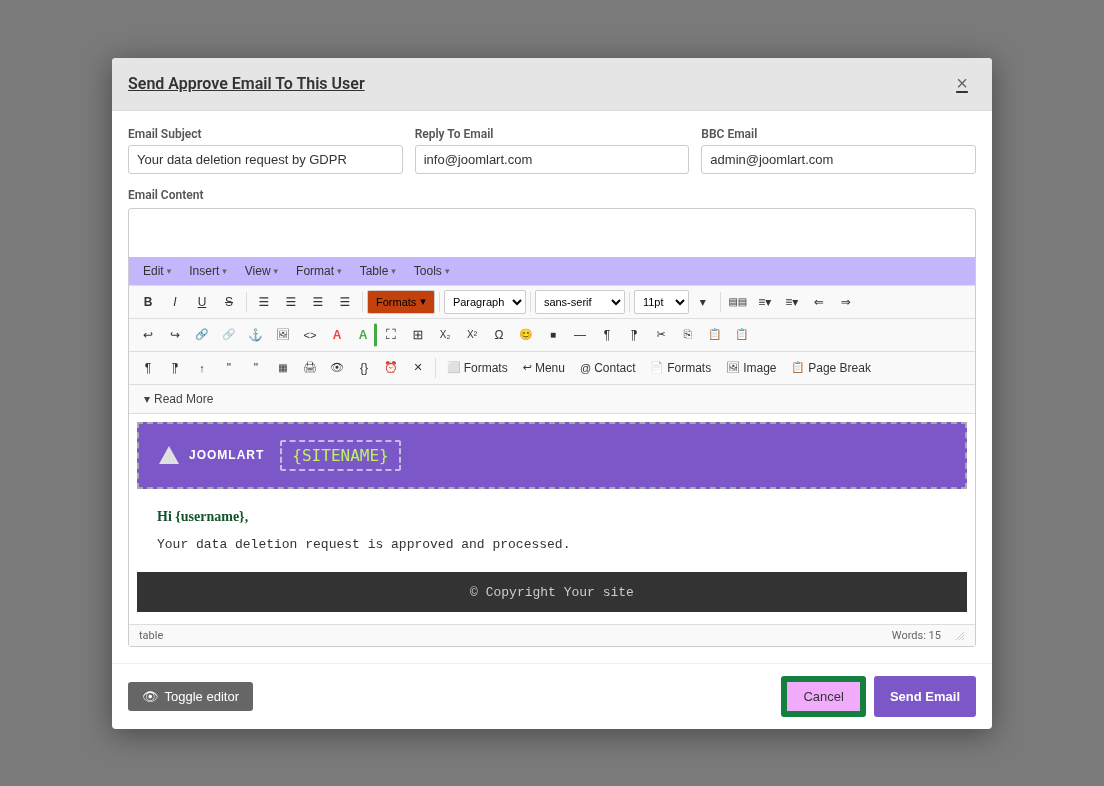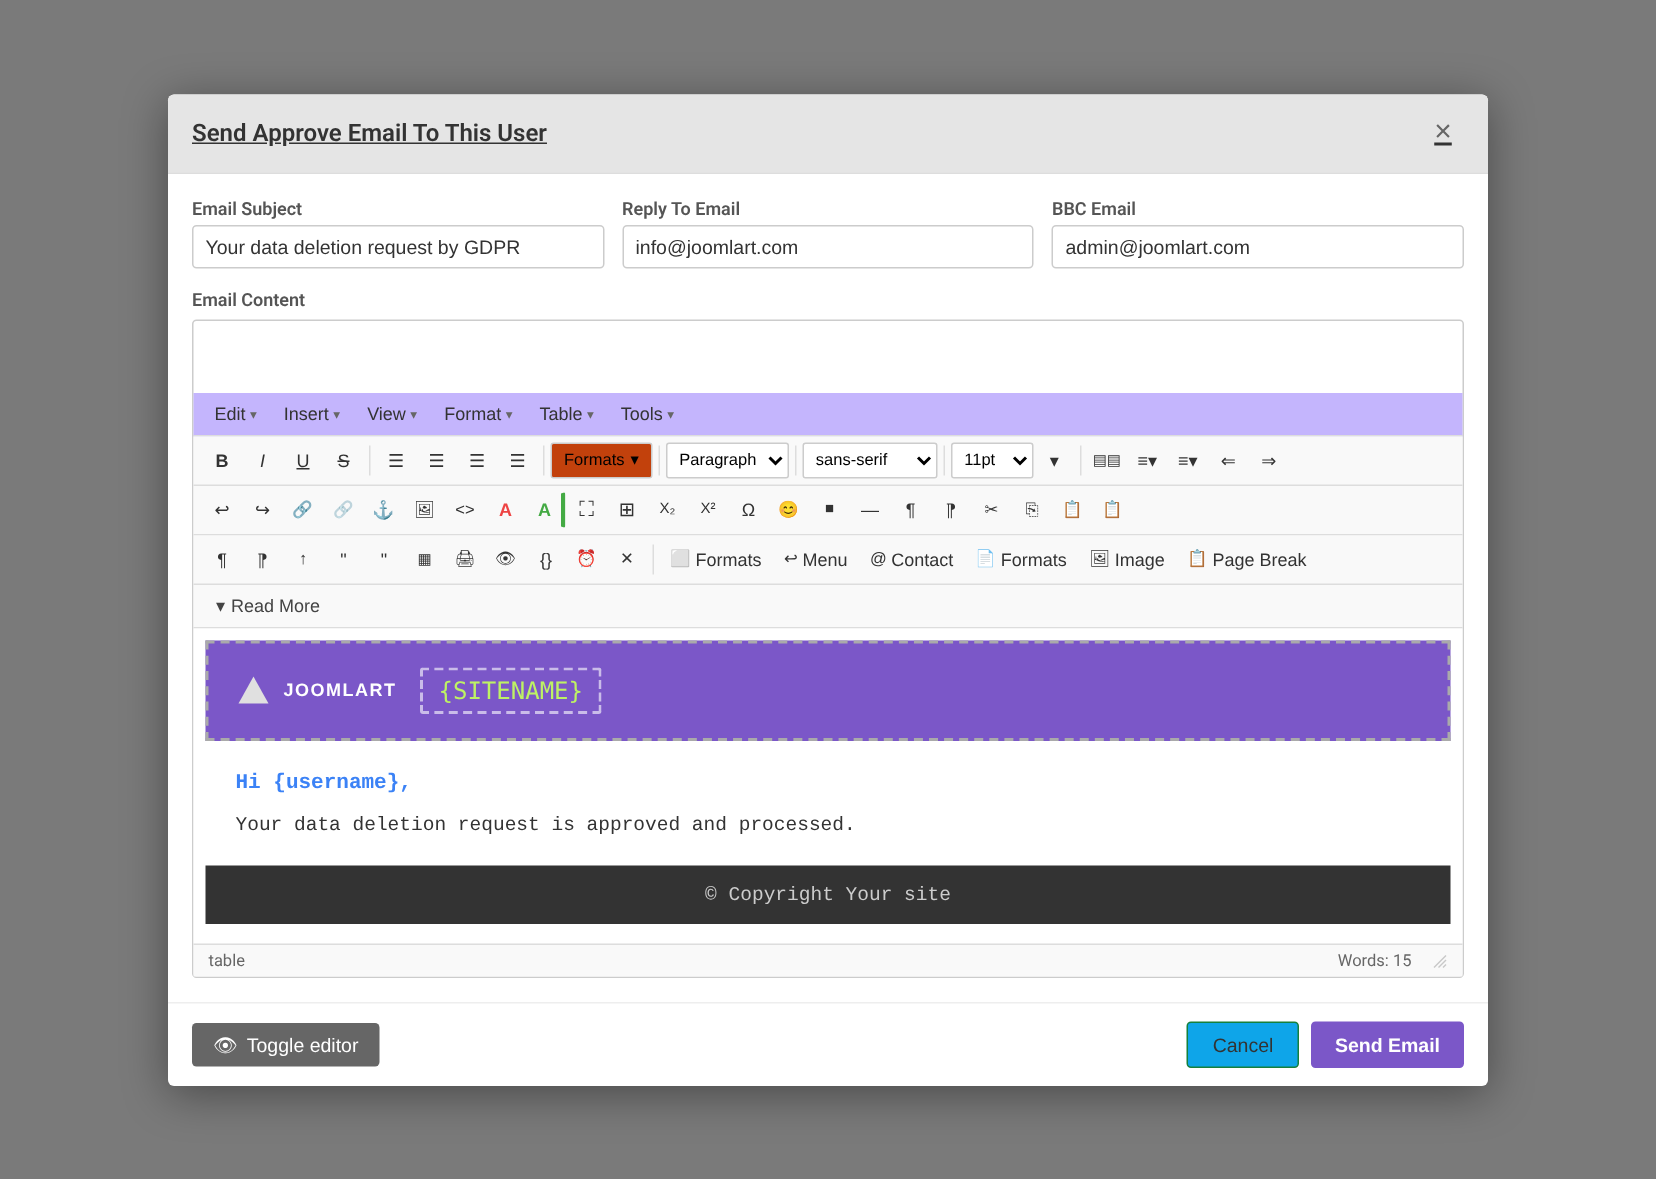--- a/index.html
+++ b/index.html
@@ -273,23 +273,23 @@
       padding: 4px 10px;
       border-radius: 2px;
     }
 
     .email-body-section {
       background: #fff;
       padding: 20px;
     }
 
     .email-greeting {
-      font-family: Liberation Mono, monospace;
+      font-family: Liberation Serif, serif;
       font-size: 14px;
-      color: #3b82f6;
+      color: #14532d;
       margin-bottom: 12px;
       font-weight: bold;
     }
 
     .email-message {
       font-family: 'Courier New', monospace;
       font-size: 13px;
       color: #333;
     }
 
@@ -348,23 +348,23 @@
       align-items: center;
       gap: 6px;
     }
 
     .footer-actions {
       display: flex;
       gap: 8px;
     }
 
     .btn-cancel {
-      background: #0ea5e9;
+      background: #f0abfc;
       color: #333;
-      border: 1px solid #15803d;
+      border: 6px solid #15803d;
       padding: 7px 16px;
       border-radius: 3px;
       font-size: 13px;
       cursor: pointer;
     }
 
     .btn-send {
       background: #7b57c8;
       color: #fff;
       border: none;

